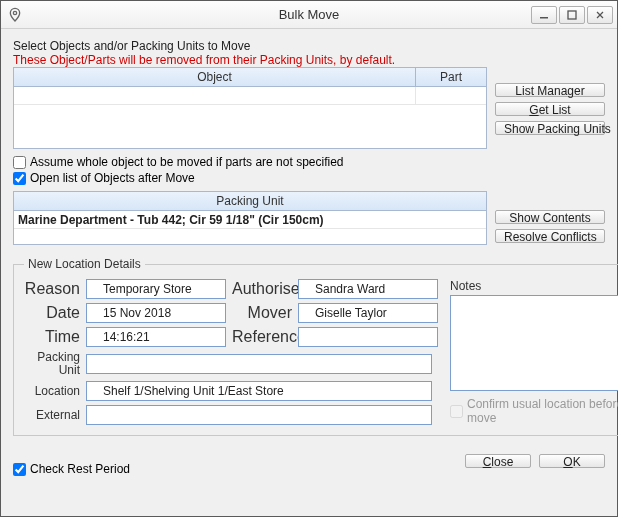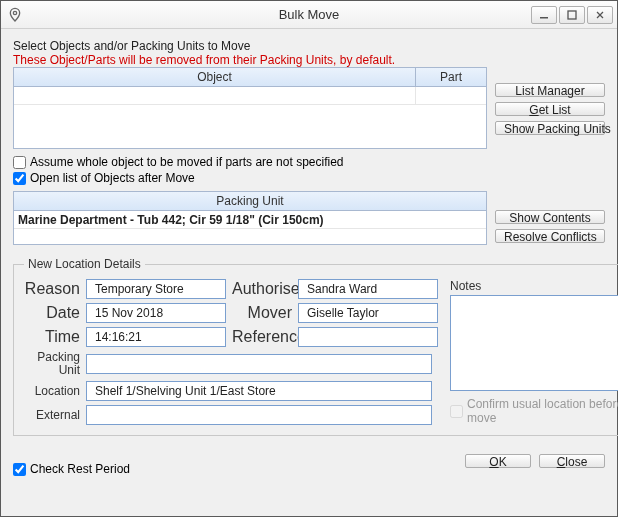--- a/index.html
+++ b/index.html
@@ -162,21 +162,21 @@
     text-align: right;
     color: #333;
     font-size: 16px;
     line-height: 1.1;
   }
   .txt {
     height: 20px;
     border: 1px solid #7a9fcf;
     background: #fff;
     font: inherit;
-    padding: 0 8px;
+    padding: 0 16px;
     width: 100%;
     color: #222;
   }
   .wide-row {
     display: grid;
     grid-template-columns: 56px 1fr;
     column-gap: 6px;
     align-items: center;
     margin-top: 4px;
   }
@@ -348,19 +348,19 @@
         </div>
       </div>
     </fieldset>
 
     <div class="footer">
       <div class="chk-line" style="margin-top:16px">
         <input type="checkbox" checked="" style="">
         <span>Check Rest Period</span>
       </div>
       <div class="right">
+        <button class="btn underline-first">Close</button>
         <button class="btn underline-first">OK</button>
-        <button class="btn underline-first">Close</button>
       </div>
     </div>
 
   </div>
 </div>
 
 </body></html>

